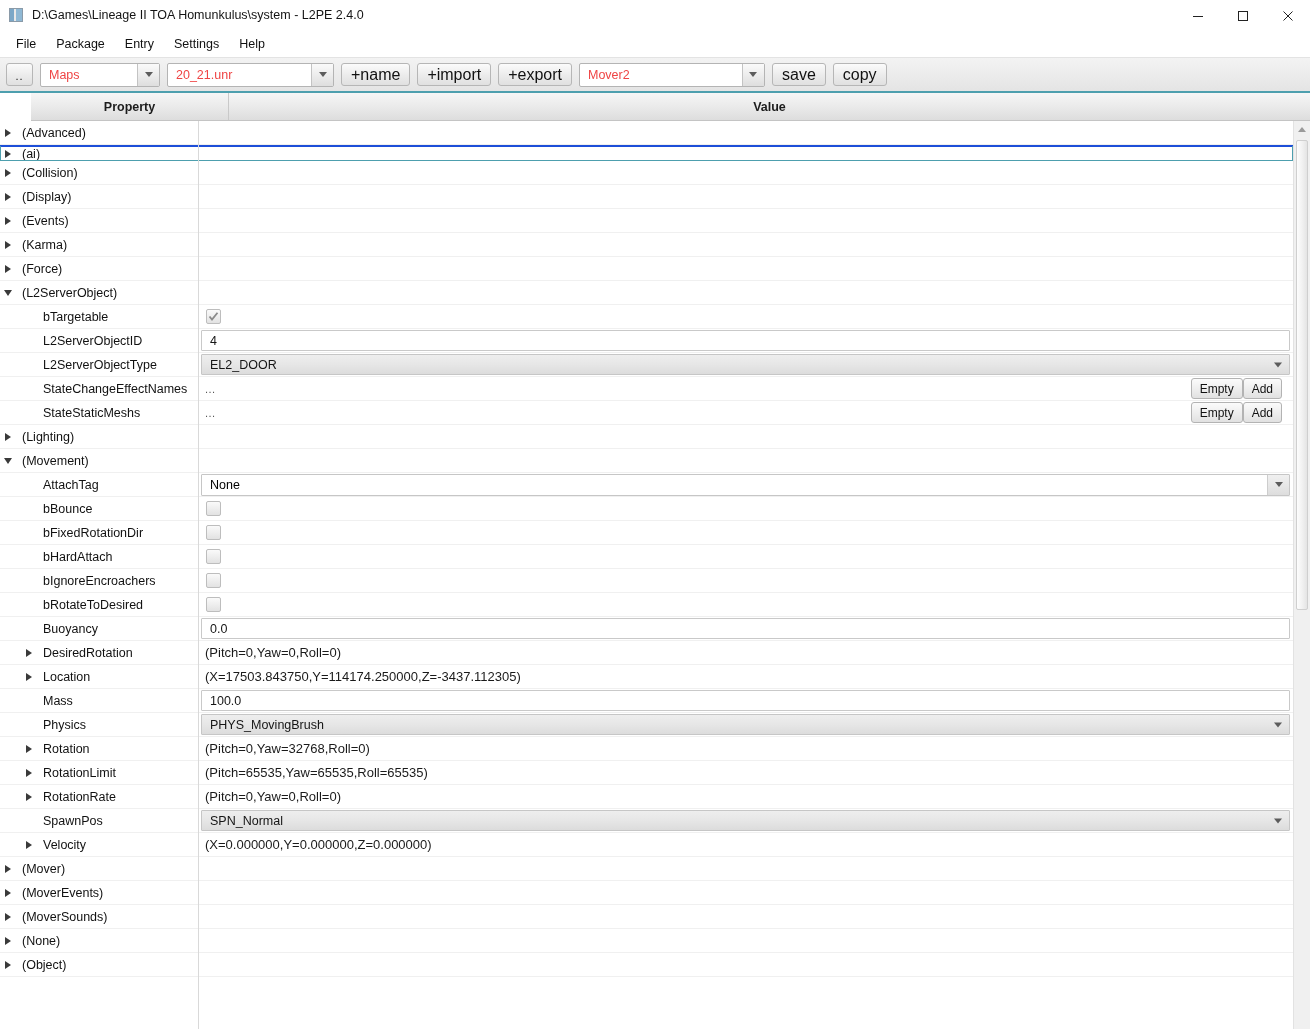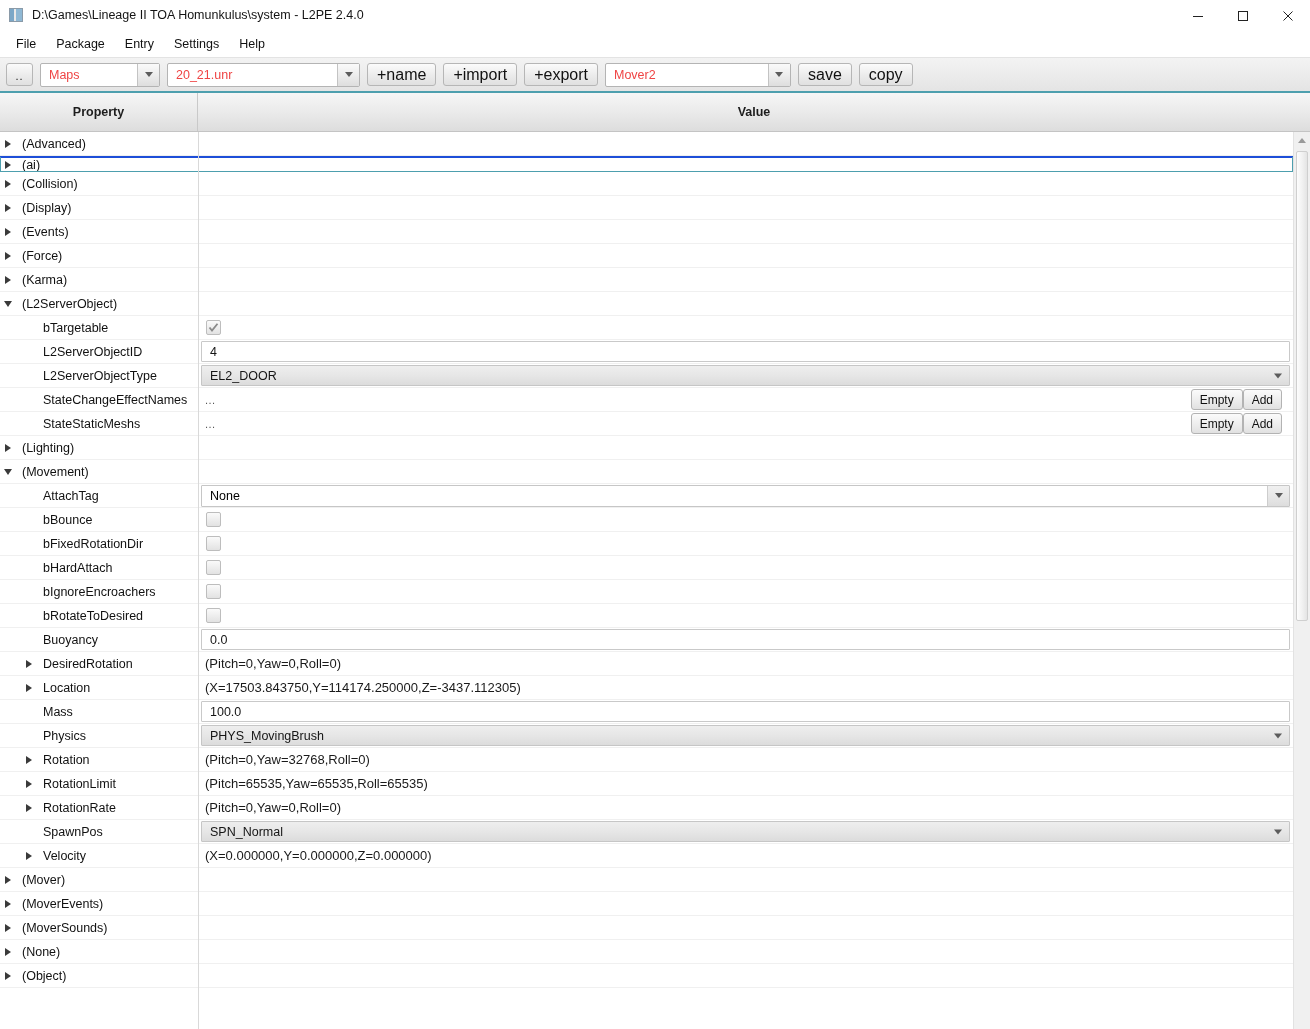--- a/index.html
+++ b/index.html
@@ -105,29 +105,30 @@
     border-left: 1px solid #c3c3c3;
     display: flex; align-items: center; justify-content: center;
   }
   .caret {
     width: 0; height: 0;
     border-left: 4px solid transparent;
     border-right: 4px solid transparent;
     border-top: 5px solid #5c5c5c;
   }
   .combo-maps  { width: 120px; }
-  .combo-pkg   { width: 193px; gap: 29px; }
+  .combo-pkg   { width: 167px; gap: 29px; }
   .combo-entry { width: 186px; }
 
   
   .colheaders {
     display: flex;
-    height: 39px;
+    height: 28px;
     background: linear-gradient(180deg,#f6f6f6 0%, #eaeaea 52%, #dddddd 100%);
     border-bottom: 1px solid #c4c4c4;
+    margin-left: 31px;
   }
   .colhead {
     display: flex; align-items: center; justify-content: center;
     font-size: 12.5px; font-weight: bold; color: #1d1d1d;
     border-right: 1px solid #c9c9c9;
   }
   .colhead.prop { width: 198px; }
   .colhead.val  { flex: 1 1 auto; border-right: none; }
 
   
@@ -428,30 +429,30 @@
           </span>
           <span class="prop-label">(Events)</span>
         </div>
         <div class="cell-val"></div>
       </div>
       <div class="row">
         <div class="cell-prop indent-1">
           <span class="twisty">
             <span class="tri-right"></span>
           </span>
+          <span class="prop-label">(Karma)</span>
+        </div>
+        <div class="cell-val"></div>
+      </div>
+      <div class="row">
+        <div class="cell-prop indent-1">
+          <span class="twisty">
+            <span class="tri-right"></span>
+          </span>
           <span class="prop-label">(Force)</span>
-        </div>
-        <div class="cell-val"></div>
-      </div>
-      <div class="row">
-        <div class="cell-prop indent-1">
-          <span class="twisty">
-            <span class="tri-right"></span>
-          </span>
-          <span class="prop-label">(Karma)</span>
         </div>
         <div class="cell-val"></div>
       </div>
       <div class="row">
         <div class="cell-prop indent-1">
           <span class="twisty">
             <span class="tri-down"></span>
           </span>
           <span class="prop-label">(L2ServerObject)</span>
         </div>

